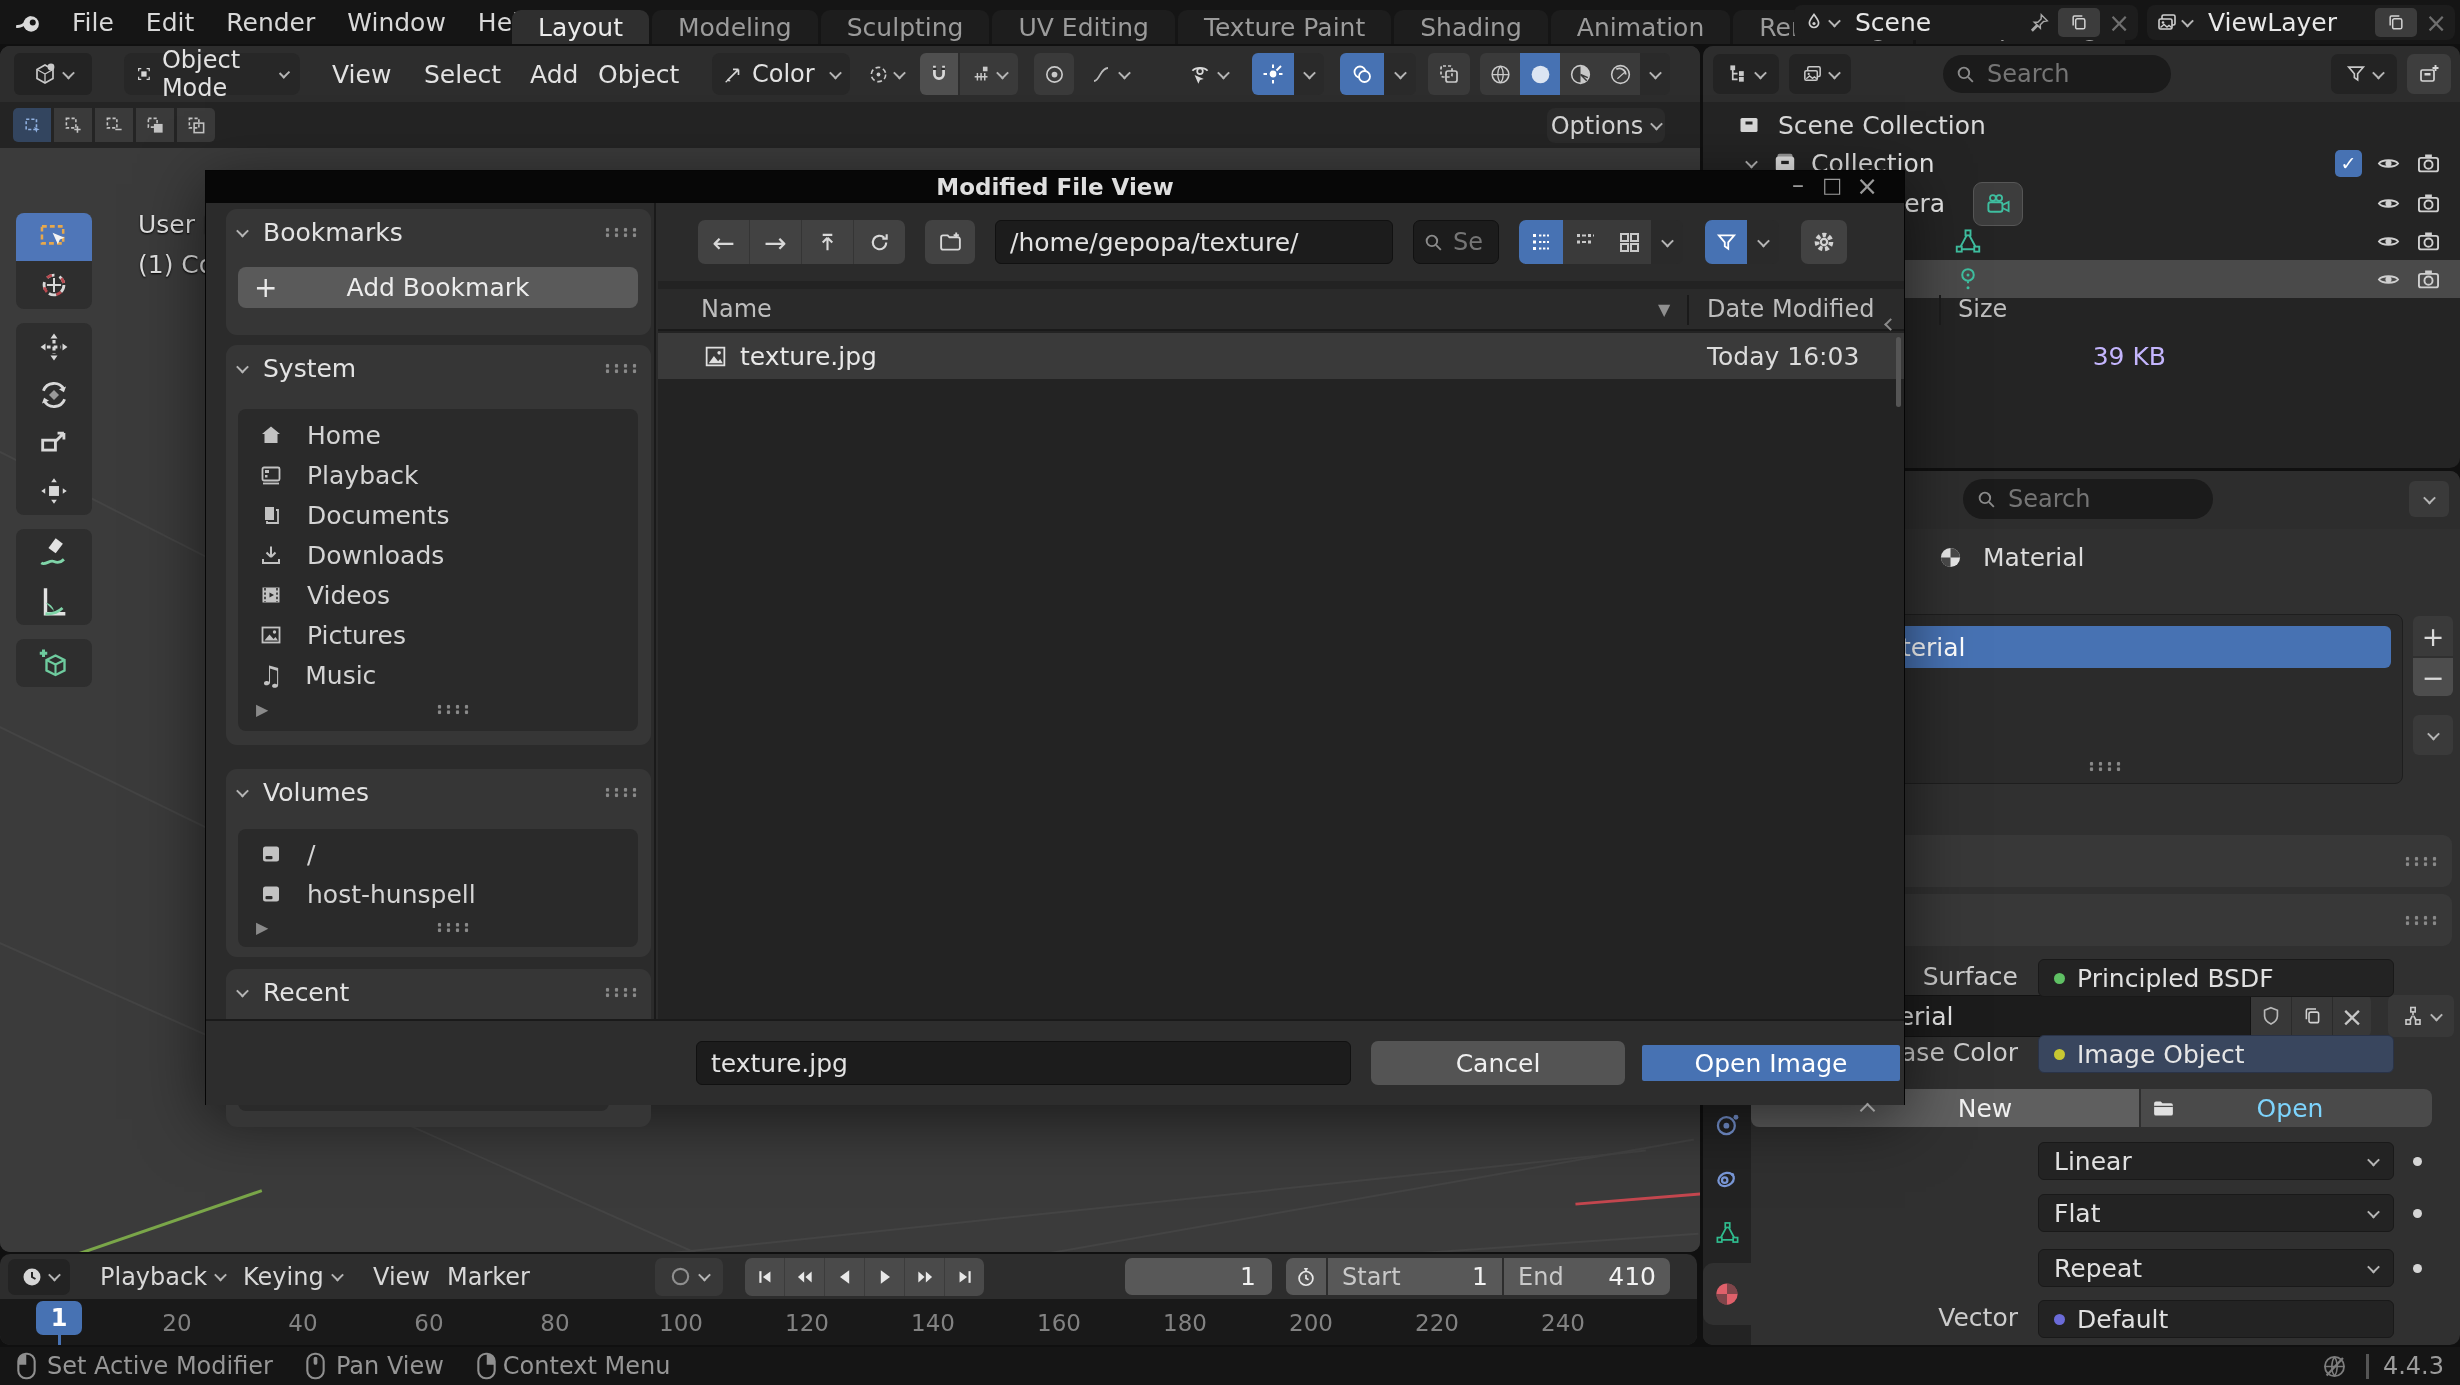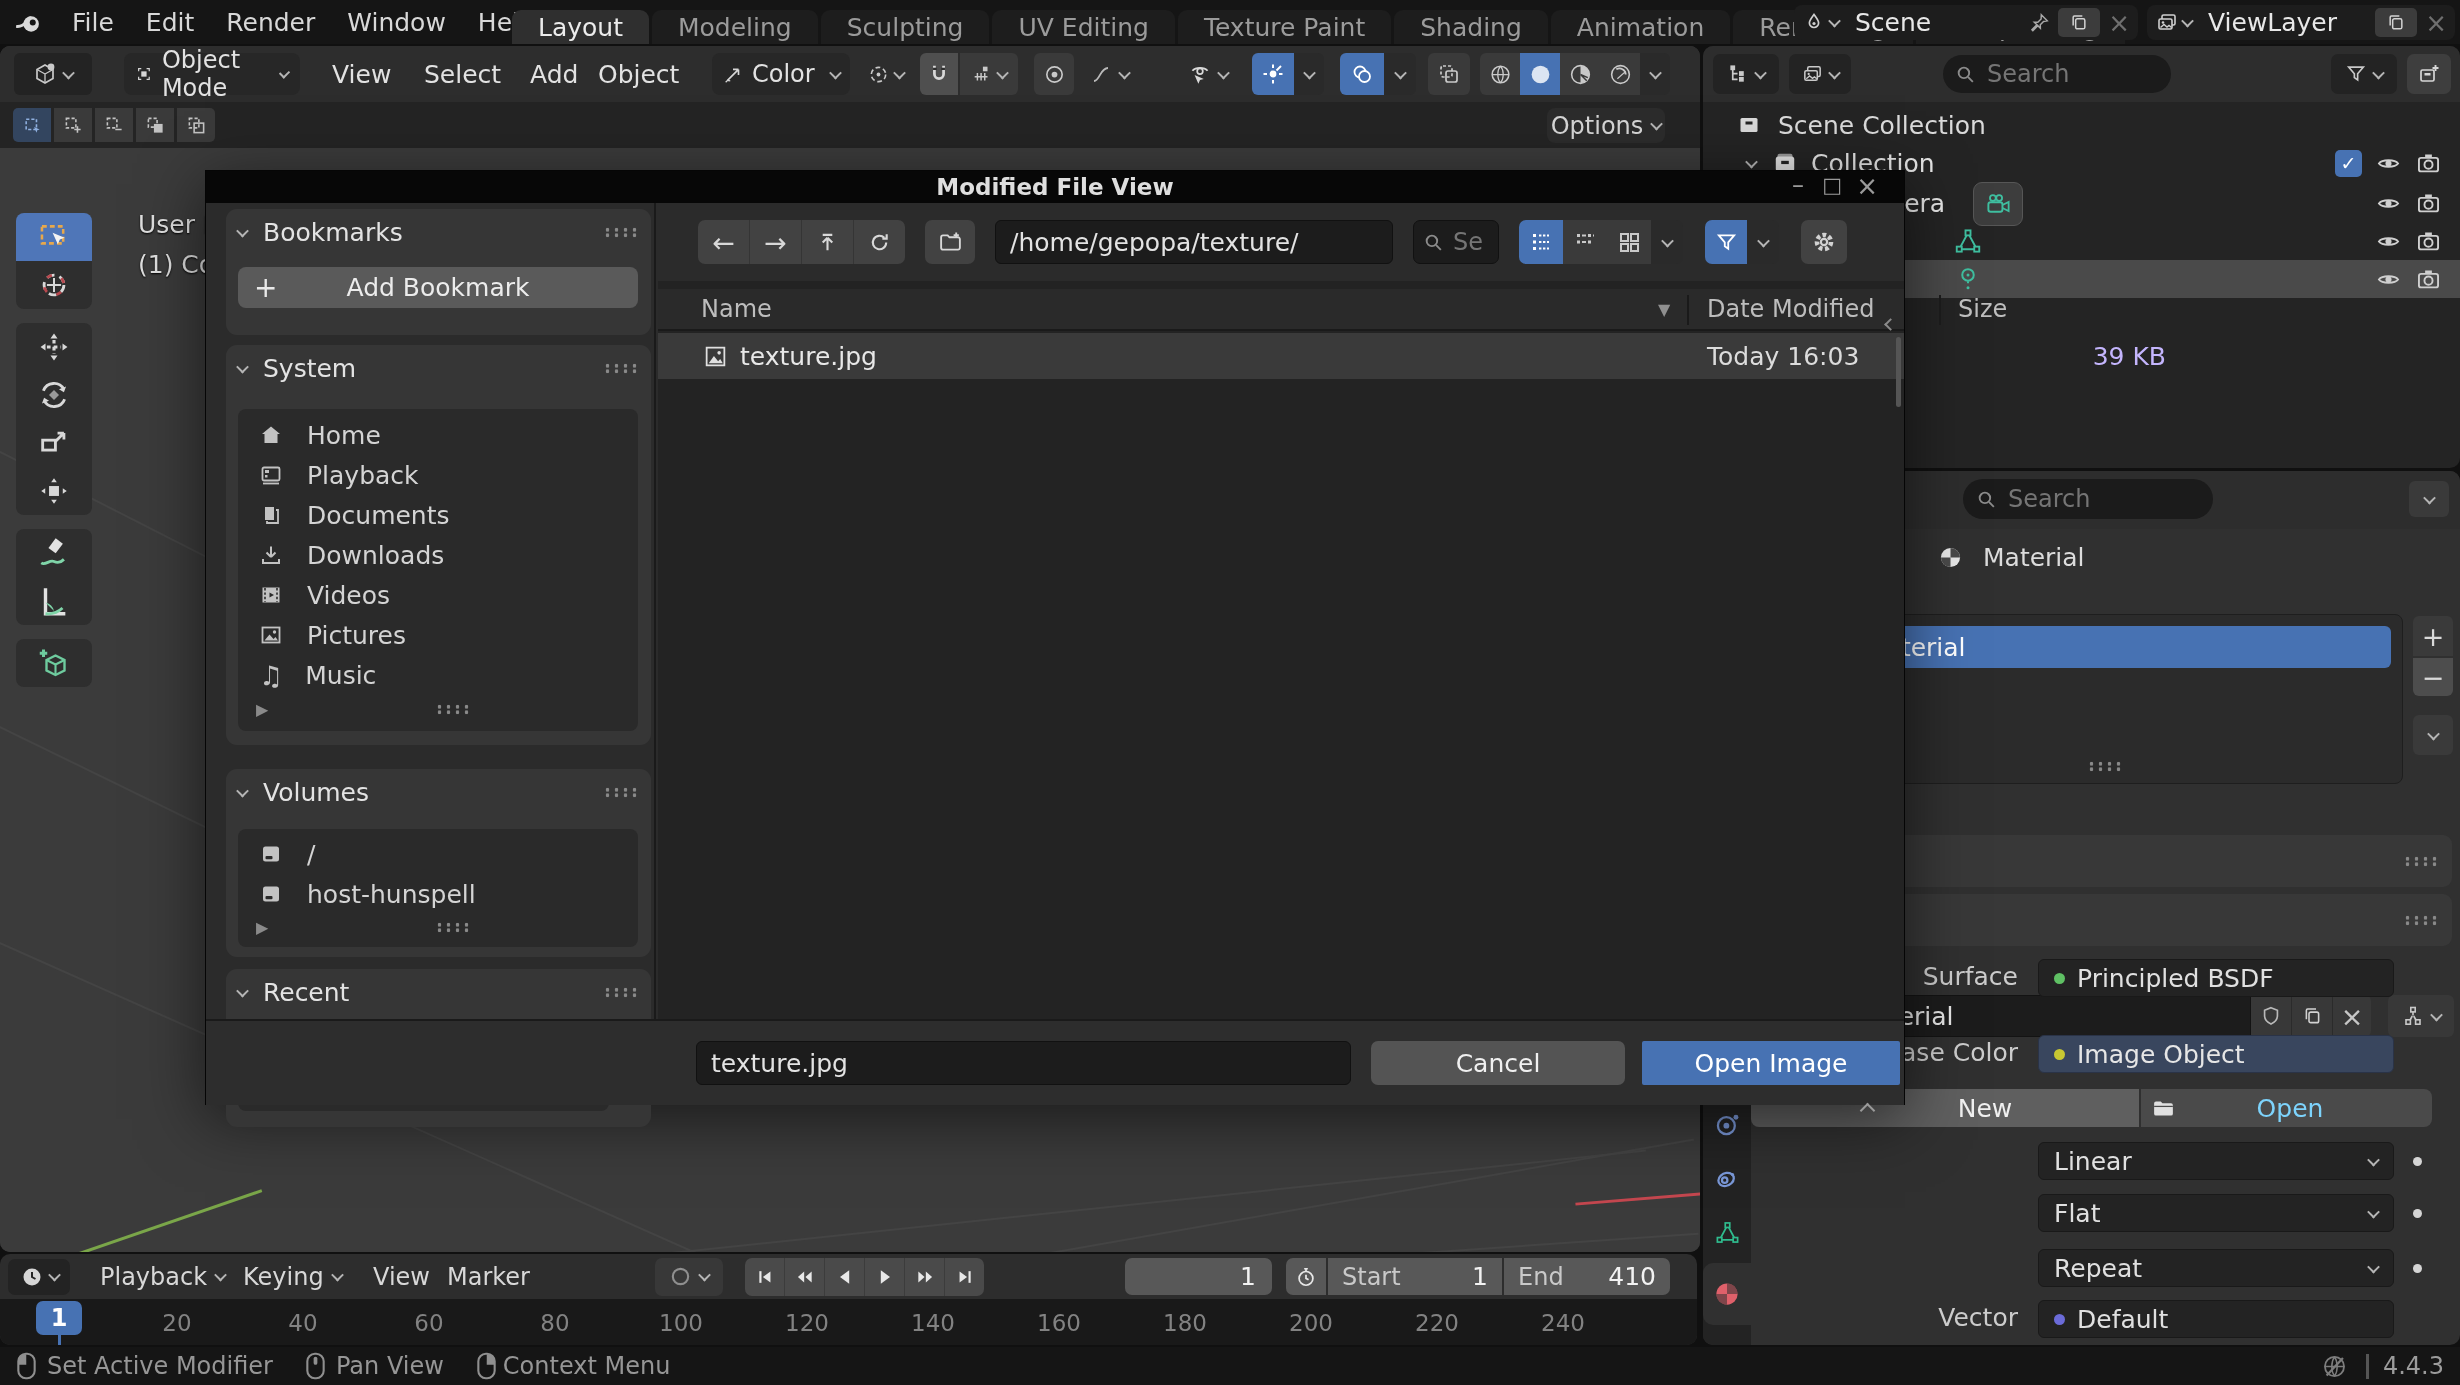--- a/index.html
+++ b/index.html
@@ -1057,21 +1057,21 @@
       </div>
       <span class="a" style="left:1228px;top:25px"><span class="ch s l" style="border-color:#8a8a8a"></span></span>
       <div class="a" style="left:1238px;top:56px;width:5px;height:70px;background:#555;border-radius:3px"></div>
     </div>
 
     <div class="a f" style="left:0;top:848px;width:1698px;height:86px;background:#2d2d2d;border-top:2px solid #1a1a1a;box-sizing:border-box">
       <input class="inp" style="margin-left: 490px; width: 655px; height: 44px;" value="texture.jpg">
       <div class="f c" style="position:absolute;left:1165px;width:254px;height:44px;background:#545454;border-radius:7px">
         <span style="color:#f0f0f0">Cancel</span>
       </div>
-      <div class="f c" style="position:absolute;left:1436px;width:258px;height:44px;background:#4772b3;border-radius:2px">
+      <div class="f c" style="position:absolute;left:1436px;width:258px;height:36px;background:#4772b3;border-radius:2px">
         <span style="color:#fff">Open Image</span>
       </div>
     </div>
   </div>
 
   <span class="a" style="left:1862px;top:1093px;z-index:11"><span class="ch u" style="border-color:#9a9a9a"></span></span>
 
 </div>
 
 </body></html>

